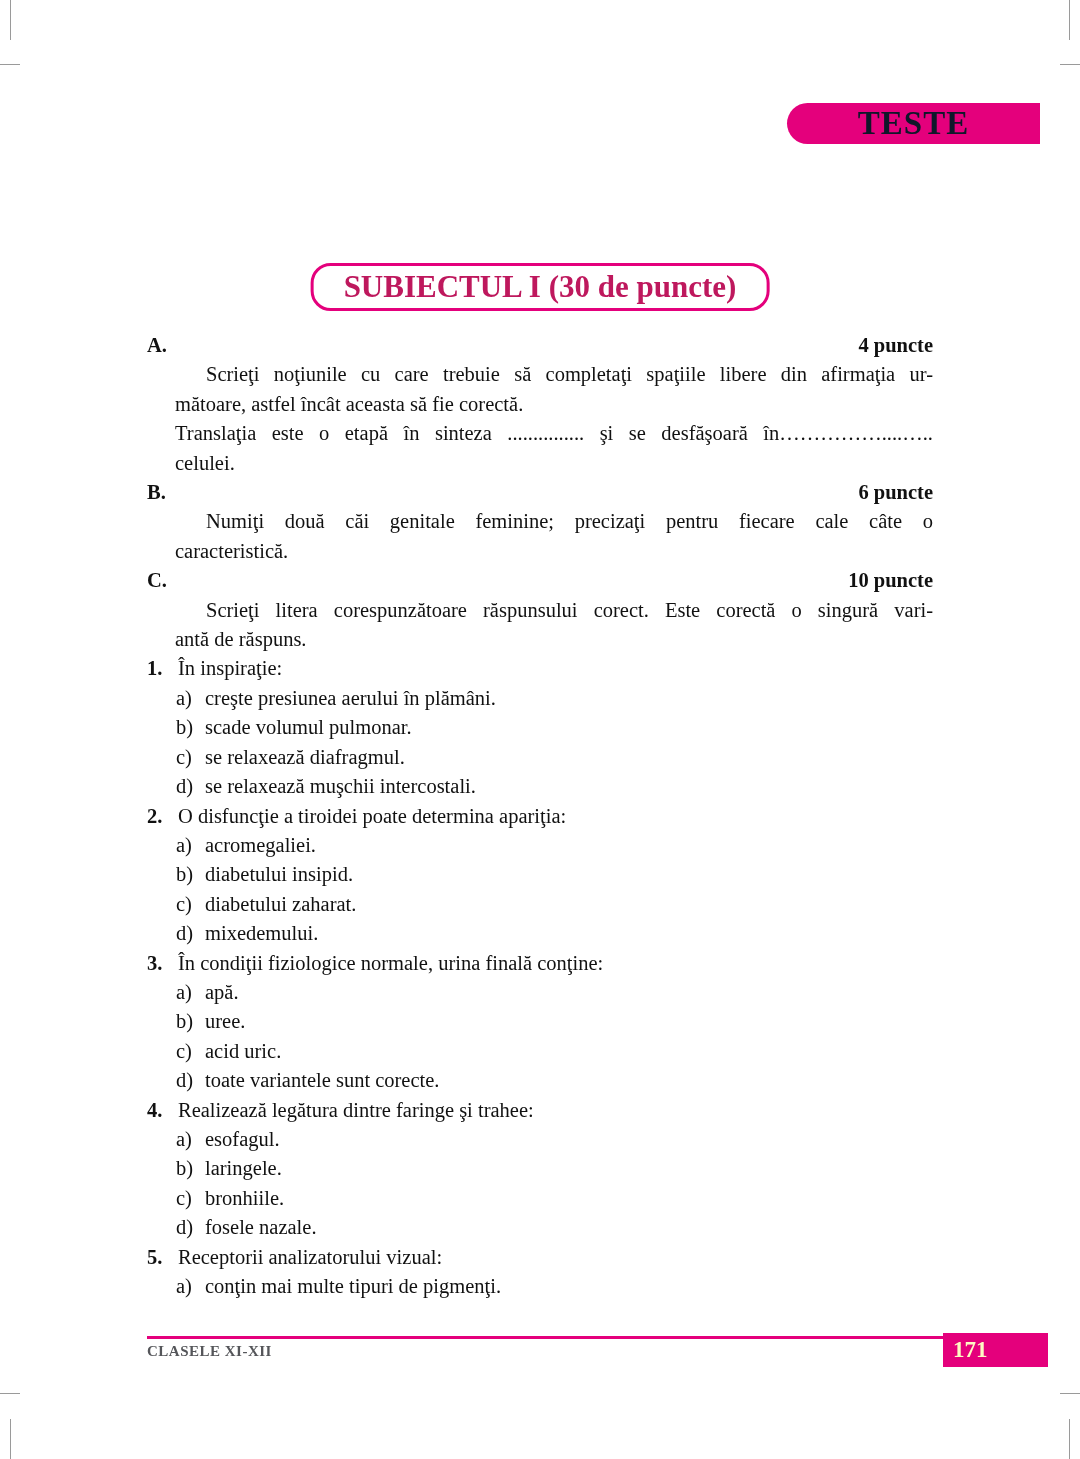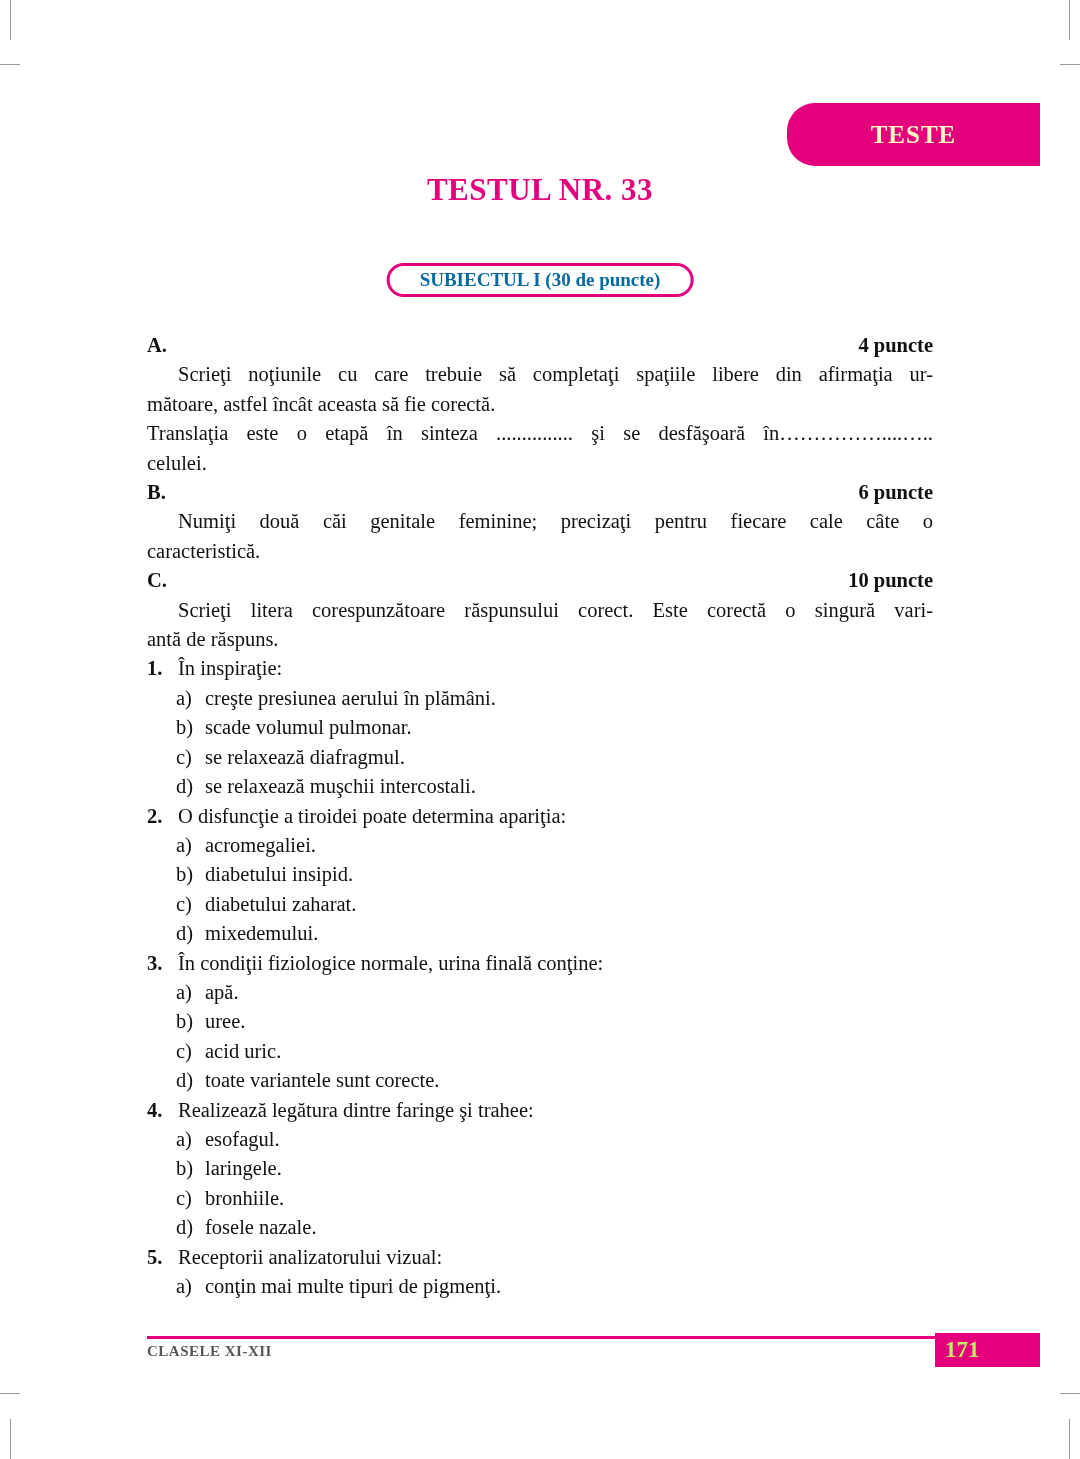--- a/index.html
+++ b/index.html
@@ -12,64 +12,64 @@
     overflow:hidden;
   }
   
   .crop{position:absolute;background:#9a9a9a;}
   .crop.v{width:1px;height:40px;}
   .crop.h{width:20px;height:1px;}
 
   
   .tab{
     position:absolute;top:103px;right:40px;
-    width:253px;height:63px;
+    width:253px;height:41px;
     background:#e4007c;
     border-radius:28px 0 0 28px;
     display:flex;align-items:center;justify-content:center;
-    color:#fef9c3;font-weight:bold;font-size:25px;letter-spacing:1px;
+    color:#0f172a;font-weight:bold;font-size:33px;letter-spacing:1px;
   }
   .title{
     position:absolute;top:172px;left:0;width:100%;
     text-align:center;color:#e4007c;
     font-weight:bold;font-size:31px;letter-spacing:.5px;
   }
   .subject-box{
     position:absolute;top:263px;left:50%;transform:translateX(-50%);
     border:3px solid #e4007c;border-radius:20px;
     padding:3px 30px;
-    font-weight:bold;font-size:19px;color:#0369a1;white-space:nowrap;
+    font-weight:bold;font-size:31px;color:#be185d;white-space:nowrap;
   }
 
   
   .content{
     position:absolute;left:147px;top:331px;width:786px;
     font-size:20.5px;line-height:29.4px;
   }
   .sec-head{display:flex;justify-content:space-between;font-weight:bold;}
-  .line{white-space:normal;}
+  .line{white-space:normal;margin-left:28px;}
   .j{text-align:justify;text-align-last:justify;}
   .indent{padding-left:31px;}
   .q-row{display:flex;}
   .q-num{flex:0 0 31px;font-weight:bold;}
   .q-text{flex:1;}
   .opt-row{display:flex;padding-left:29px;}
   .opt-letter{flex:0 0 29px;}
   .opt-text{flex:1;}
 
   
   .footer-line{position:absolute;left:147px;top:1336px;width:893px;height:3px;background:#e4007c;}
   .footer-left{
     position:absolute;left:147px;top:1343px;
     font-weight:bold;font-size:15px;color:#55565a;letter-spacing:.5px;
   }
   .page-num-box{
-    position:absolute;right:40px;top:1333px;
+    position:absolute;right:32px;top:1333px;
     width:105px;height:34px;background:#e4007c;
-    color:#bef264;font-weight:bold;font-size:23px;
+    color:#fef9c3;font-weight:bold;font-size:23px;
     display:flex;align-items:center;
     padding-left:10px;box-sizing:border-box;
   }
 </style>
 </head>
 <body>
 
 <div class="page">
 
   <div class="crop v" style="left:10px;top:0;"></div>
@@ -77,21 +77,20 @@
   <div class="crop v" style="right:10px;top:0;"></div>
   <div class="crop h" style="right:0;top:64px;"></div>
   <div class="crop v" style="left:10px;bottom:0;"></div>
   <div class="crop h" style="left:0;top:1393px;"></div>
   <div class="crop v" style="right:10px;bottom:0;"></div>
   <div class="crop h" style="right:0;top:1393px;"></div>
 
   <div class="tab">
     <span>TESTE</span>
   </div>
-  <div class="title">TESTUL NR. 33</div>
   <div class="subject-box">
     <span>SUBIECTUL I (30 de puncte)</span>
   </div>
 
   <div class="content">
 
     <div class="sec-head">
       <span>A.</span>
       <span>4 puncte</span>
     </div>

